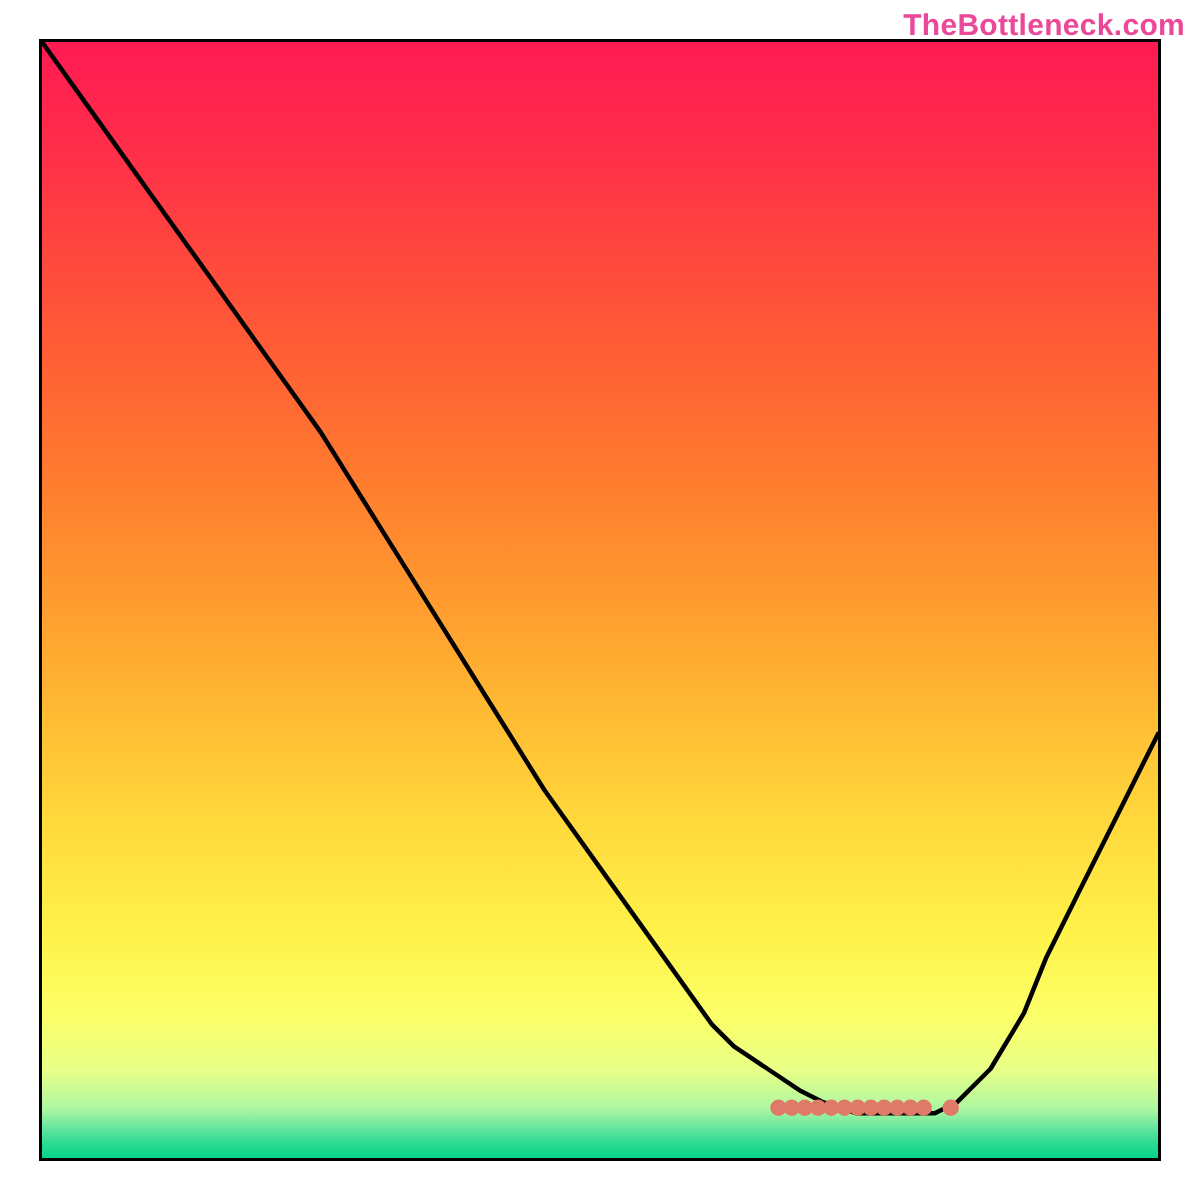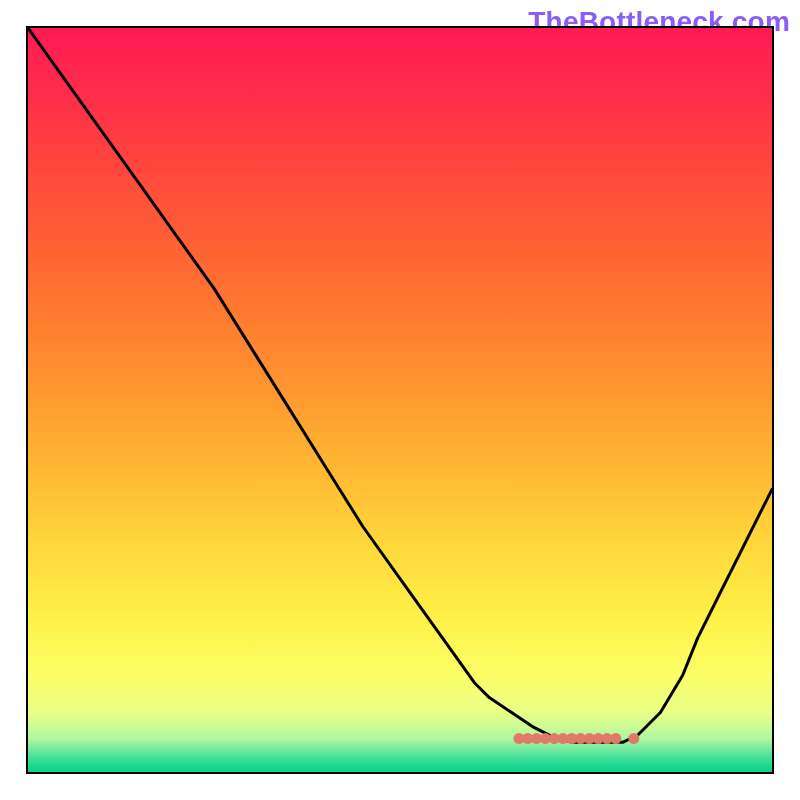--- a/index.html
+++ b/index.html
@@ -8,23 +8,23 @@
     width: 800px;
     height: 800px;
     background: #ffffff;
     font-family: Arial, Helvetica, sans-serif;
     position: relative;
   }
   .attribution {
     position: absolute;
     top: 6px;
     right: 10px;
-    font-size: 28px;
+    font-size: 20px;
     font-weight: bold;
-    color: #8b5cf6;
+    color: #ec4899;
     letter-spacing: 0.2px;
   }
   .plot-frame {
     position: absolute;
     top: 26px;
     left: 26px;
     width: 748px;
     height: 748px;
     border: 2px solid #000;
     box-sizing: border-box;

